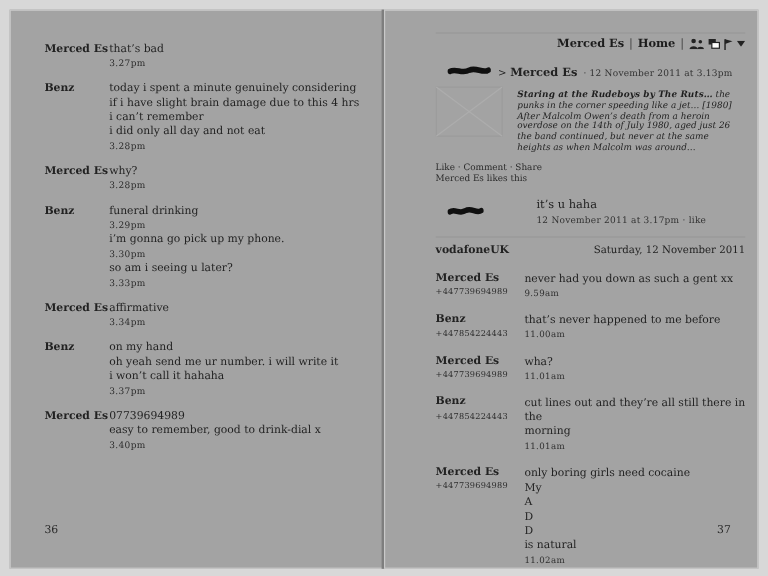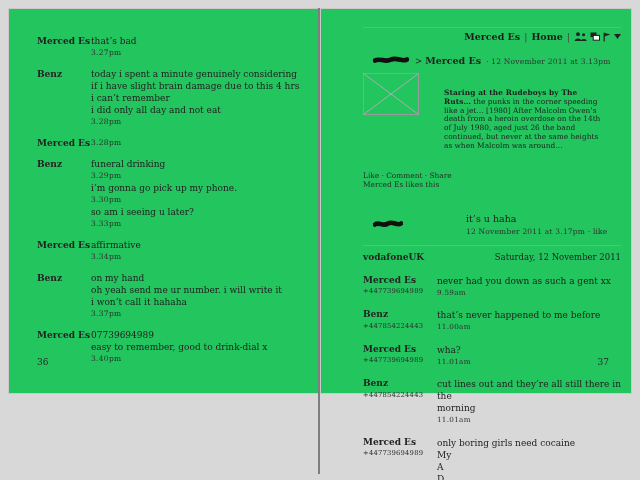--- a/index.html
+++ b/index.html
@@ -4,21 +4,21 @@
 <style>
   html,body{margin:0;padding:0;}
   body{
     width:640px;height:480px;overflow:hidden;position:relative;
     background:#d8d8d8;
     font-family:"DejaVu Serif","Liberation Serif",serif;
     color:#222;
     -webkit-font-smoothing:antialiased;
   }
   .page{
-    position:absolute;top:8px;height:386px;background:#22c55e;
+    position:absolute;top:8px;height:466px;background:#a3a3a3;
     border:1px solid #c9c9c9;box-sizing:border-box;
   }
   .page-left{left:8px;width:312px;padding:26px 18px 0 28px;}
   .page-right{left:320px;width:312px;padding:18px 10px 0 42px;}
   .gutter{position:absolute;left:318px;top:8px;width:2px;height:466px;background:#7e7e7e;z-index:3;}
 
   
   .entry{display:flex;margin-bottom:9px;font-size:9px;line-height:12px;}
   .entry .c1{width:54px;flex:none;font-weight:bold;}
   .entry .c2{flex:1;}
@@ -35,25 +35,25 @@
     font-weight:bold;font-size:9.5px;line-height:13px;color:#1c1c1c;}
   .fb-header .sep{font-weight:normal;color:#444;padding:0 1px;}
   .hicon{display:inline-flex;align-items:center;}
   .byline{margin-top:12px;font-size:9.5px;line-height:12px;white-space:nowrap;}
   .byline .scribble{margin-left:10px;margin-right:3px;}
   .byline .arrow{font-size:8.5px;color:#222;}
   .byline-name{font-weight:bold;}
   .byline-meta{font-size:7.5px;color:#333;margin-left:2px;letter-spacing:.2px;margin-top:20px;}
   .post-row{display:flex;gap:9px;margin-top:5px;}
   .img-ph{width:56px;height:42px;flex:none;}
-  .post-text{margin:16px;font-size:7.4px;line-height:8.8px;flex:1;color:#1f1f1f;}
+  .post-text{margin:3px;font-size:7.4px;line-height:8.8px;flex:1;color:#1f1f1f;font-style:italic;}
   .post-text b{letter-spacing:.1px;}
   .post-actions{font-size:7.4px;line-height:9px;margin-top:4px;color:#2a2a2a;}
   .post-likes{font-size:7.4px;line-height:9px;color:#2a2a2a;}
-  .comment{display:flex;margin-top:24px;gap:19px;}
+  .comment{display:flex;margin-top:12px;}
   .comment .c1{width:74px;flex:none;padding-left:10px;}
   .comment-text{font-size:9.5px;line-height:11px;}
   .comment-meta{font-size:7.5px;color:#333;margin-top:3px;letter-spacing:.2px;}
   .divider{border-top:1px solid #999;margin-top:9px;}
 
   
   .carrier-row{display:flex;justify-content:space-between;align-items:center;margin-top:5px;
     font-size:9px;line-height:12px;}
   .carrier{font-weight:bold;}
   .sms-date{font-size:8.5px;}
@@ -85,20 +85,21 @@
             <div class="t-text">today i spent a minute genuinely considering</div>
             <div class="t-text">if i have slight brain damage due to this 4 hrs</div>
             <div class="t-text">i can’t remember</div>
             <div class="t-text">i did only all day and not eat</div>
             <div class="t-time">3.28pm</div>
           </div>
         </div>
         <div class="entry">
           <div class="c1">Merced Es</div>
           <div class="c2">
+            <div class="t-text">why?</div>
             <div class="t-time">3.28pm</div>
           </div>
         </div>
         <div class="entry">
           <div class="c1">Benz</div>
           <div class="c2">
             <div class="t-text">funeral drinking</div>
             <div class="t-time">3.29pm</div>
             <div class="t-text">i’m gonna go pick up my phone.</div>
             <div class="t-time">3.30pm</div>

